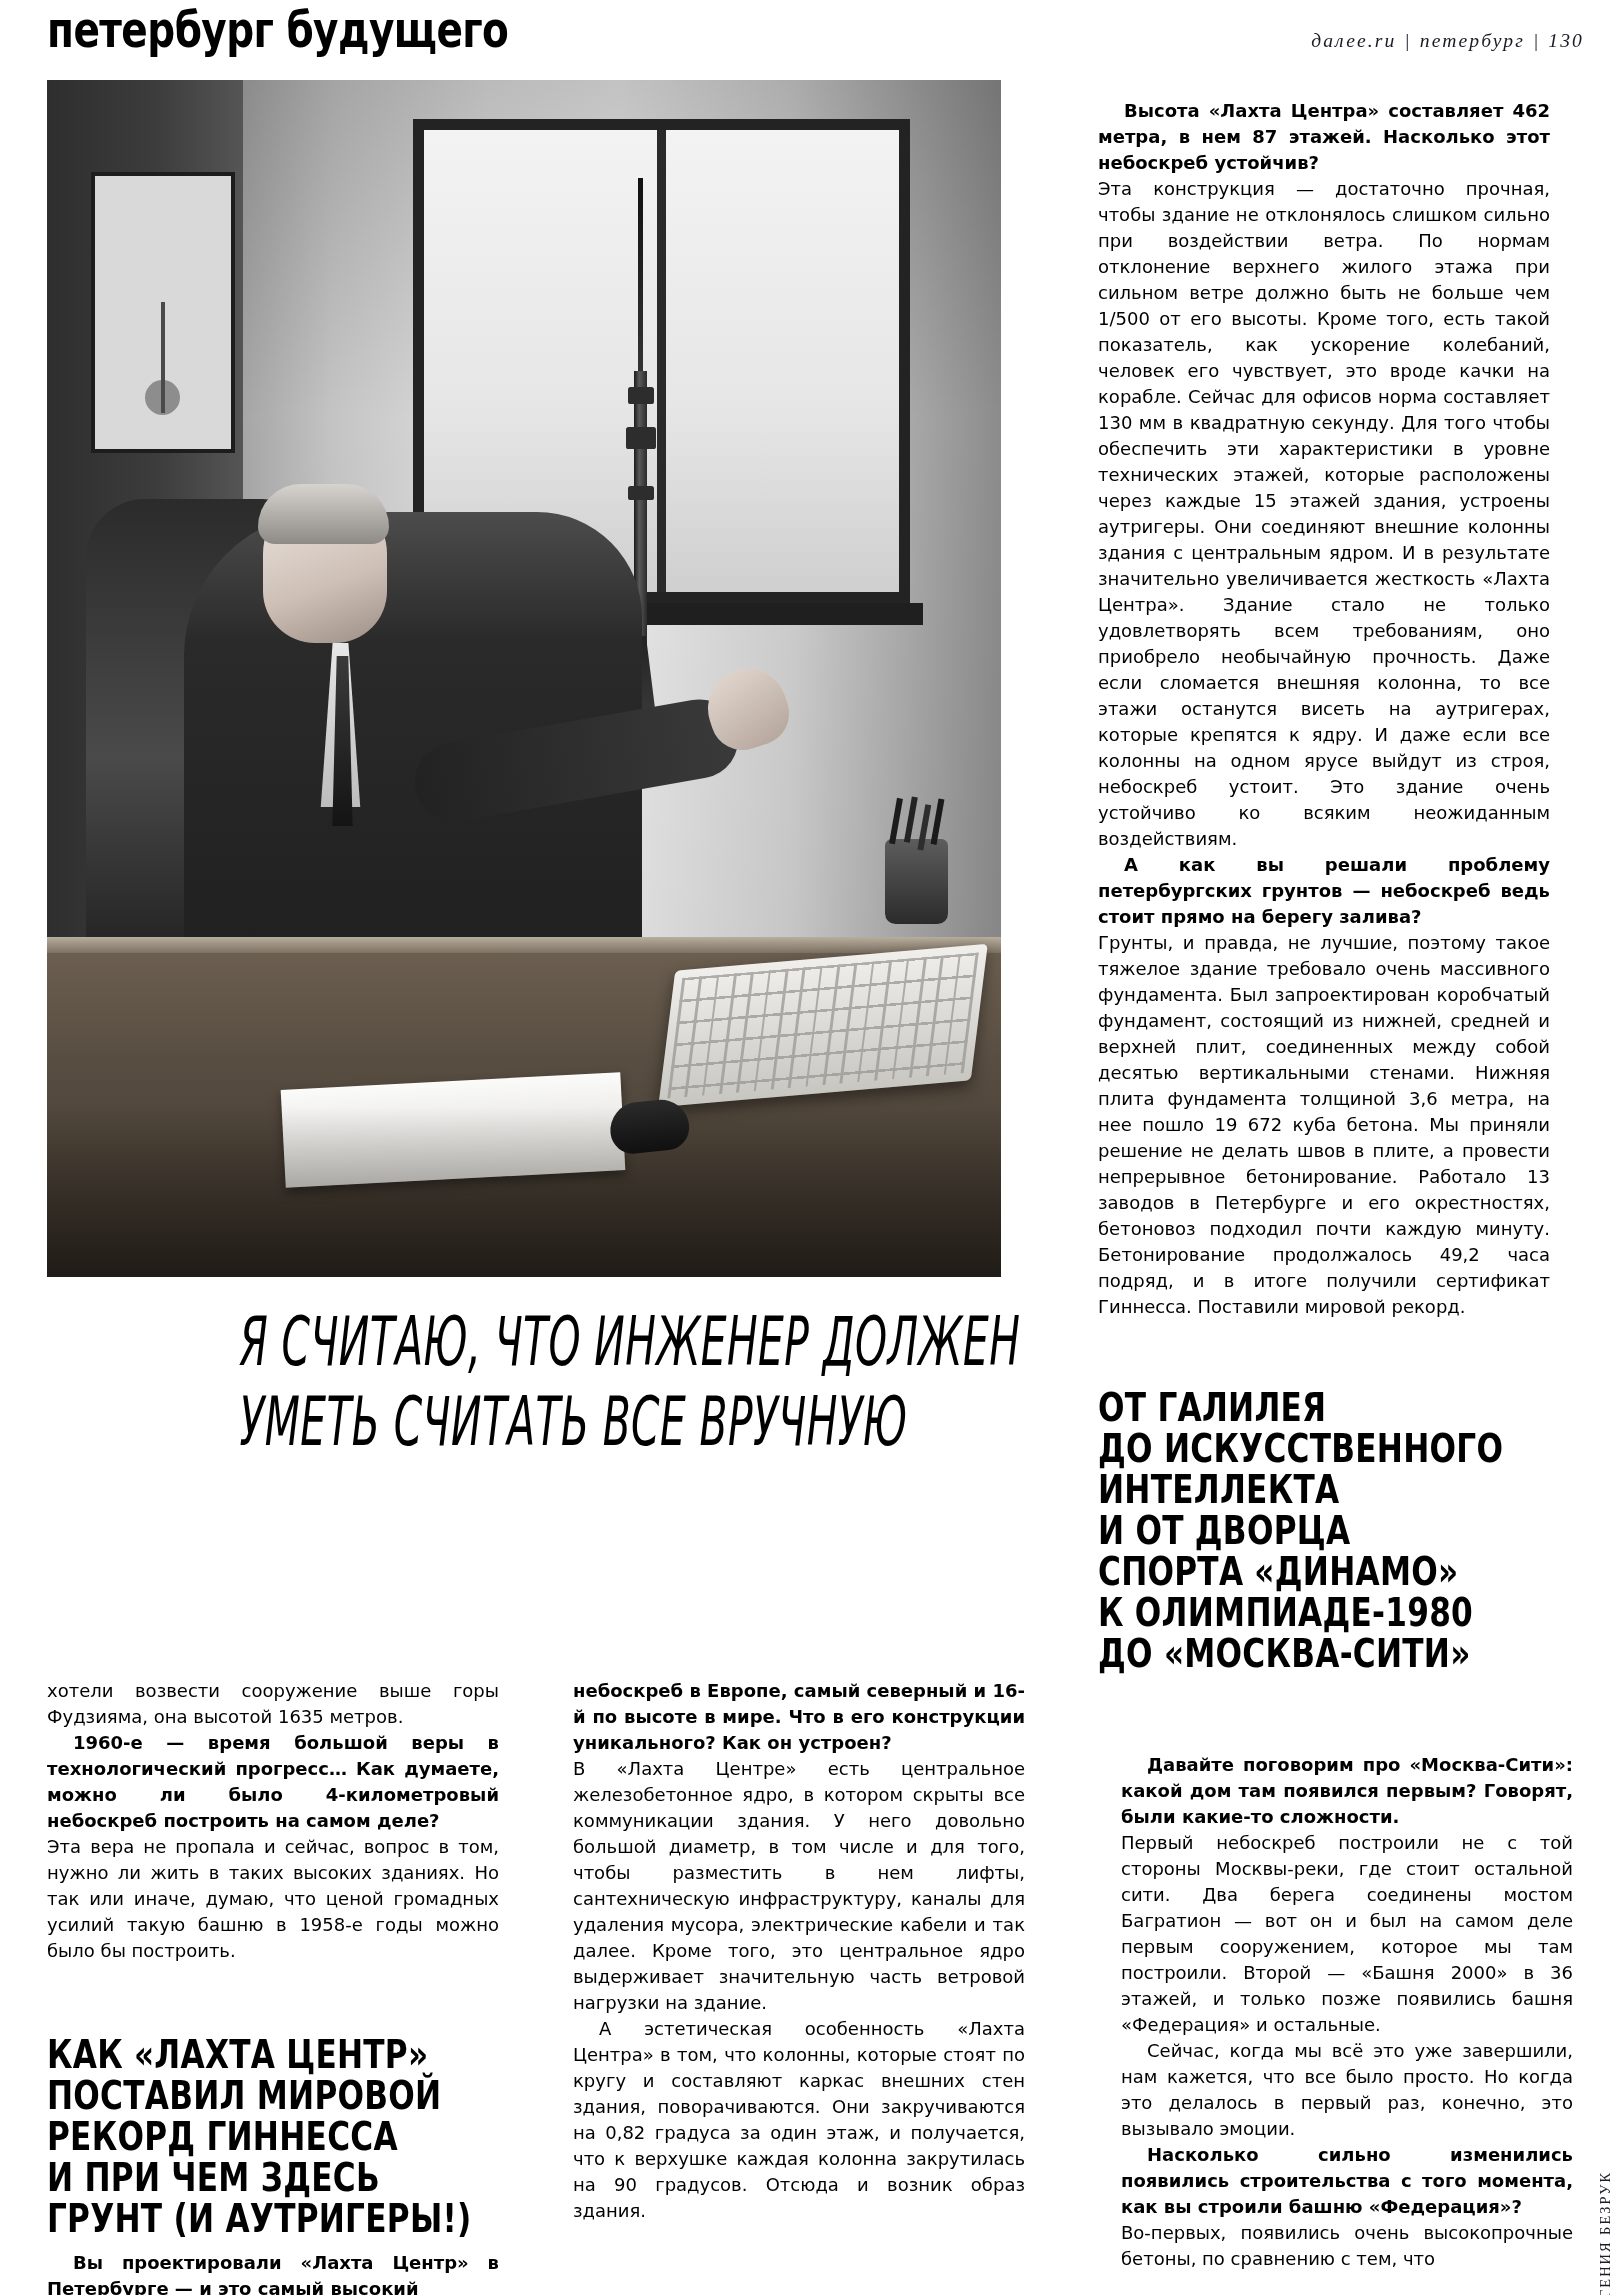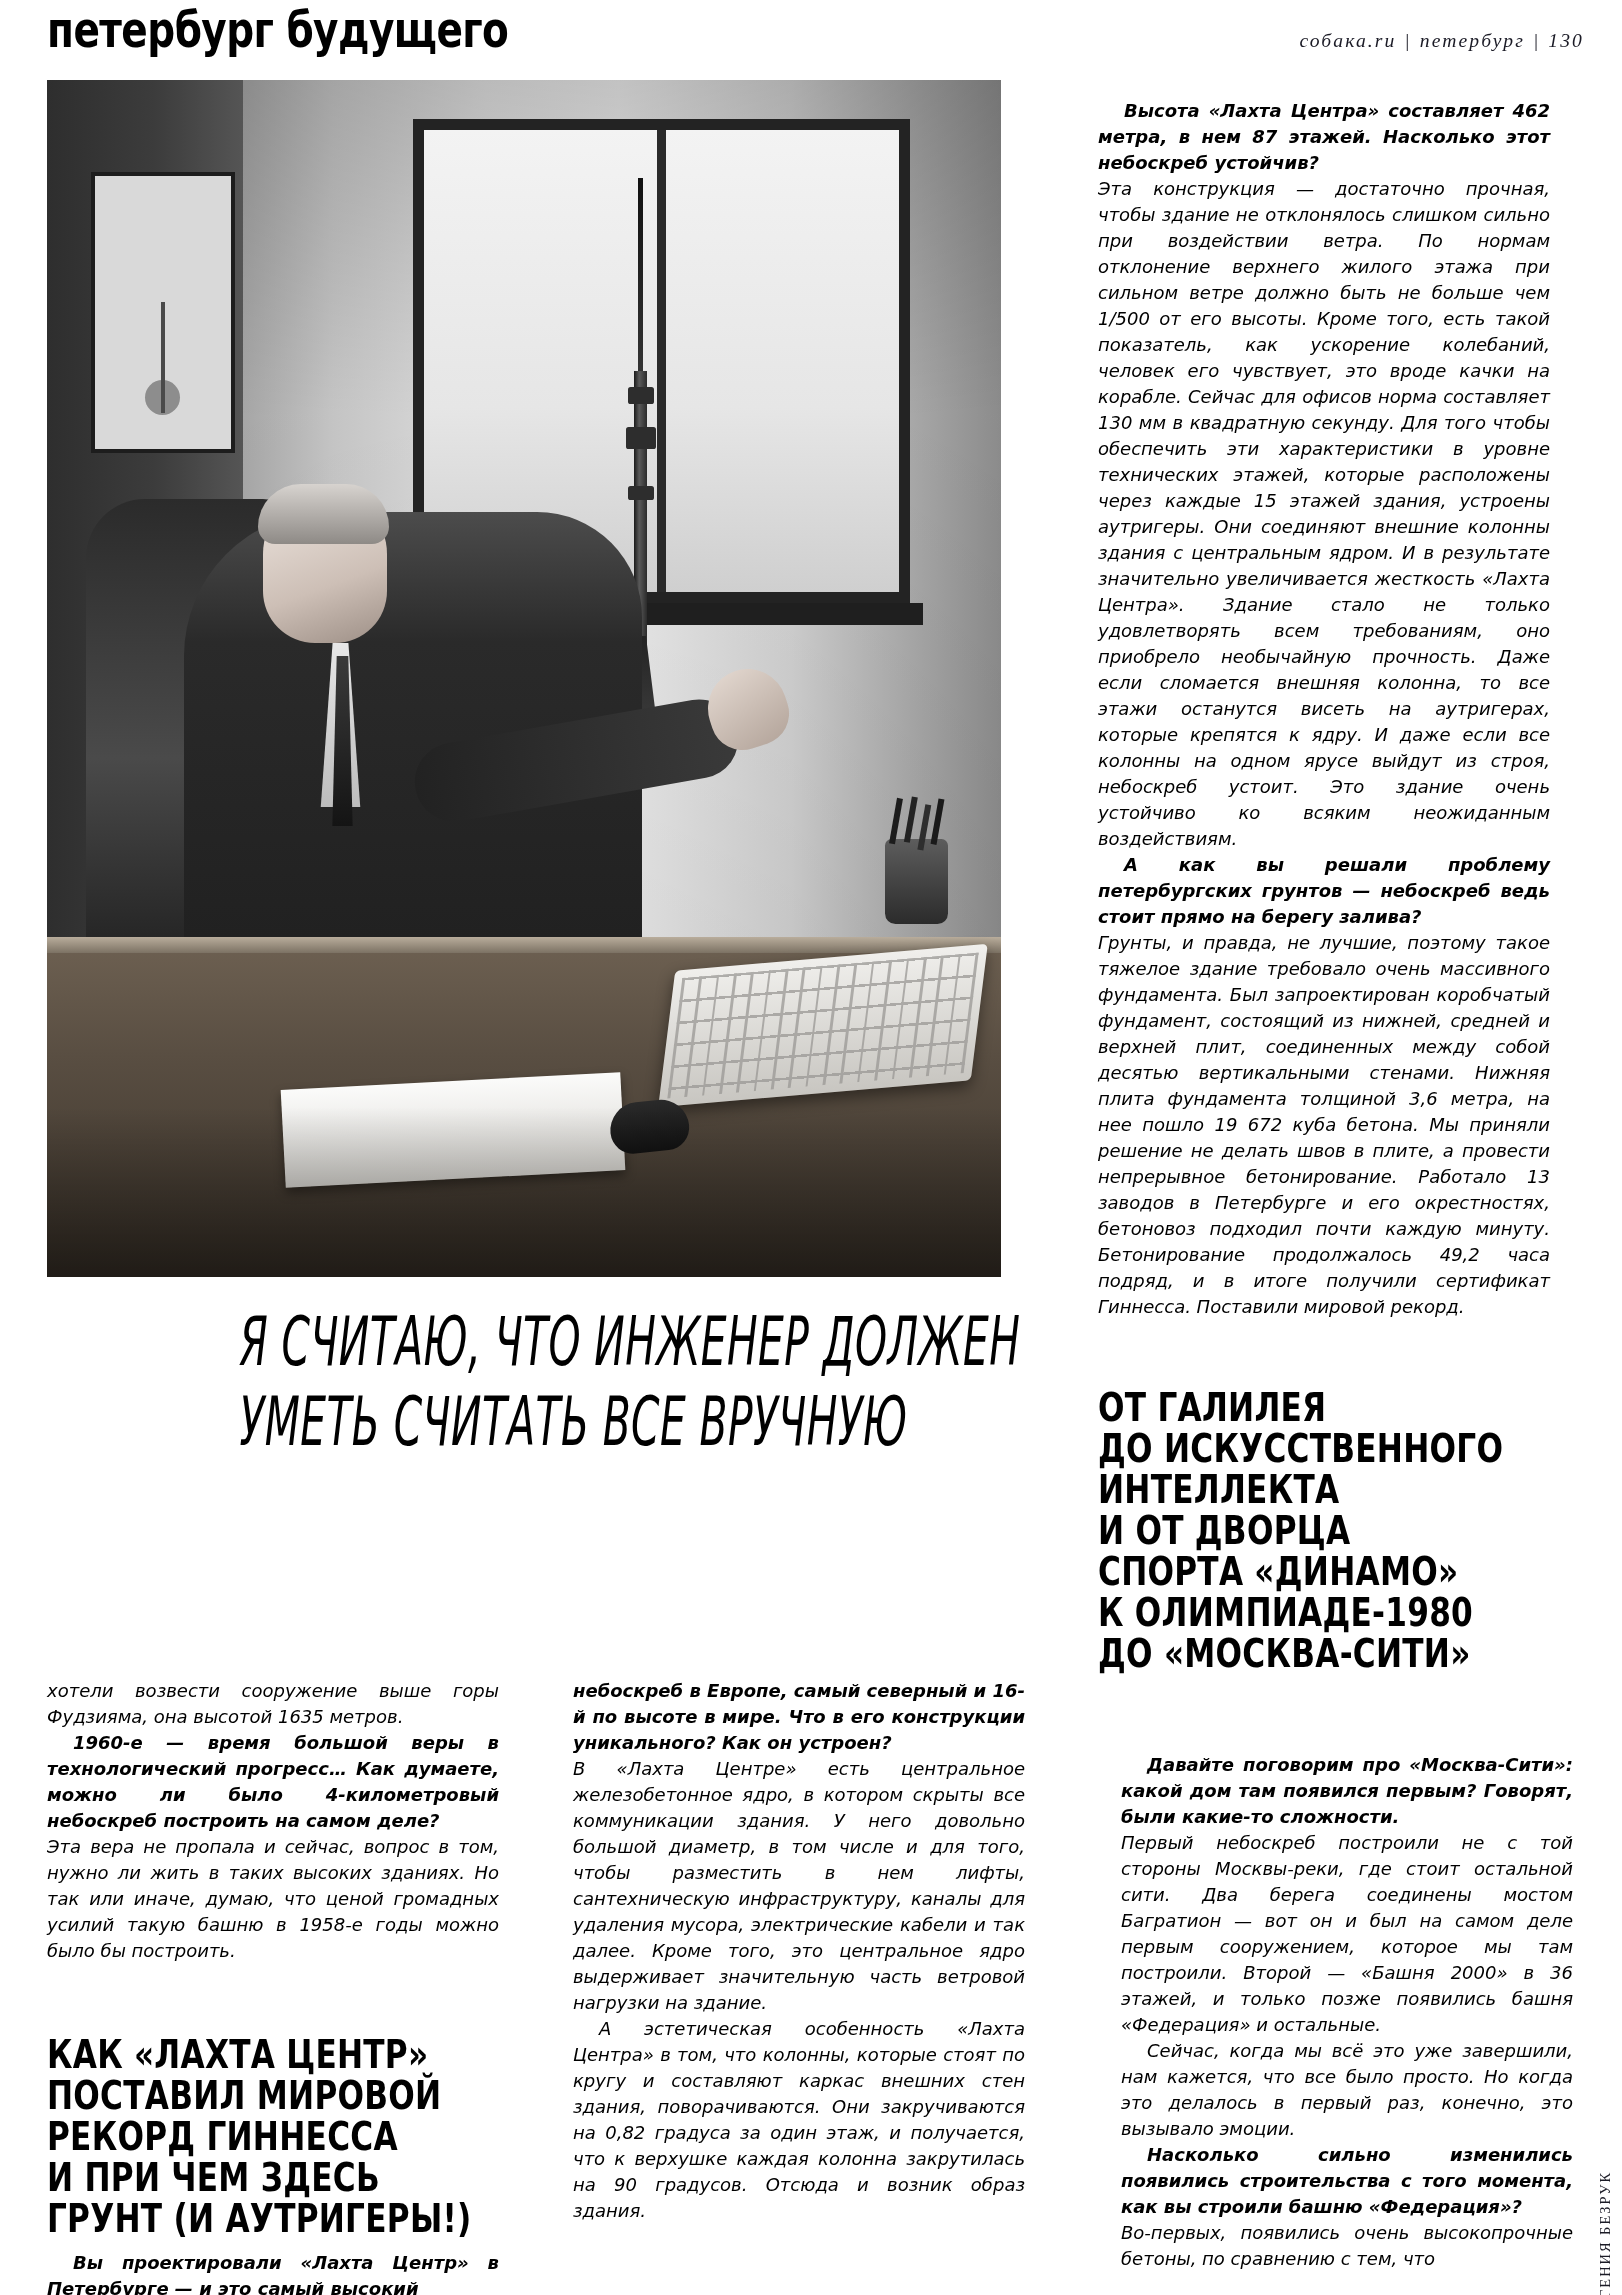--- a/index.html
+++ b/index.html
@@ -235,21 +235,20 @@
   
   .col {
     position: absolute;
     font-family: "DejaVu Sans", sans-serif;
     font-size: 18px;
     line-height: 26px;
     text-align: justify;
     text-justify: inter-word;
     hyphens: manual;
     color: #000;
-    font-style: italic;
   }
   .col p { margin: 0; }
   .col p.q {
     font-weight: 700;
     text-indent: 26px;
   }
   .col p.a { text-indent: 0; }
   .col p.cont { text-indent: 0; }
   .col p.ind { text-indent: 26px; }
 
@@ -289,21 +288,21 @@
   }
 </style>
 </head>
 <body>
 
 <div class="page">
 
   <div class="masthead">
     <div class="kicker">петербург будущего</div>
     <div class="folio">
-      <span>собака.ru</span><span class="sep">|</span><span>петербург</span><span class="sep">|</span><span>130</span>
+      <span>далее.ru</span><span class="sep">|</span><span>петербург</span><span class="sep">|</span><span>130</span>
     </div>
   </div>
 
   <div class="photo-wrap">
     <div class="photo"></div>
     <div class="ph-wall-left"></div>
     <div class="ph-frame"></div>
     <div class="ph-window"></div>
     <div class="ph-sill"></div>
     <div class="ph-tower">

